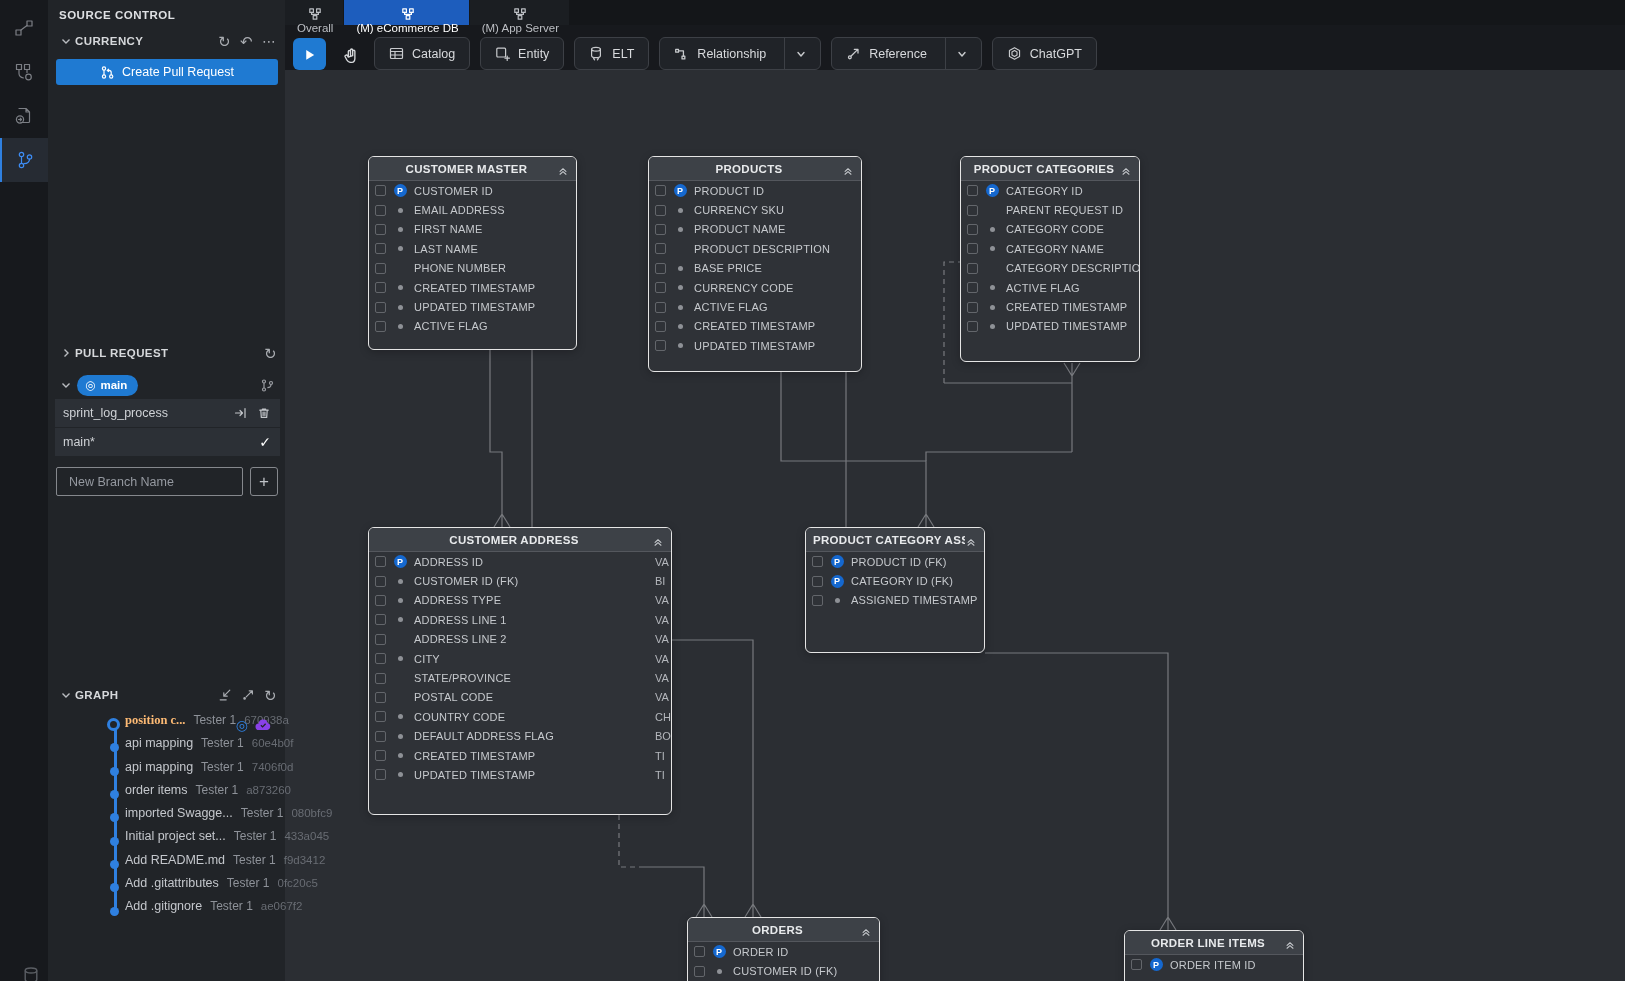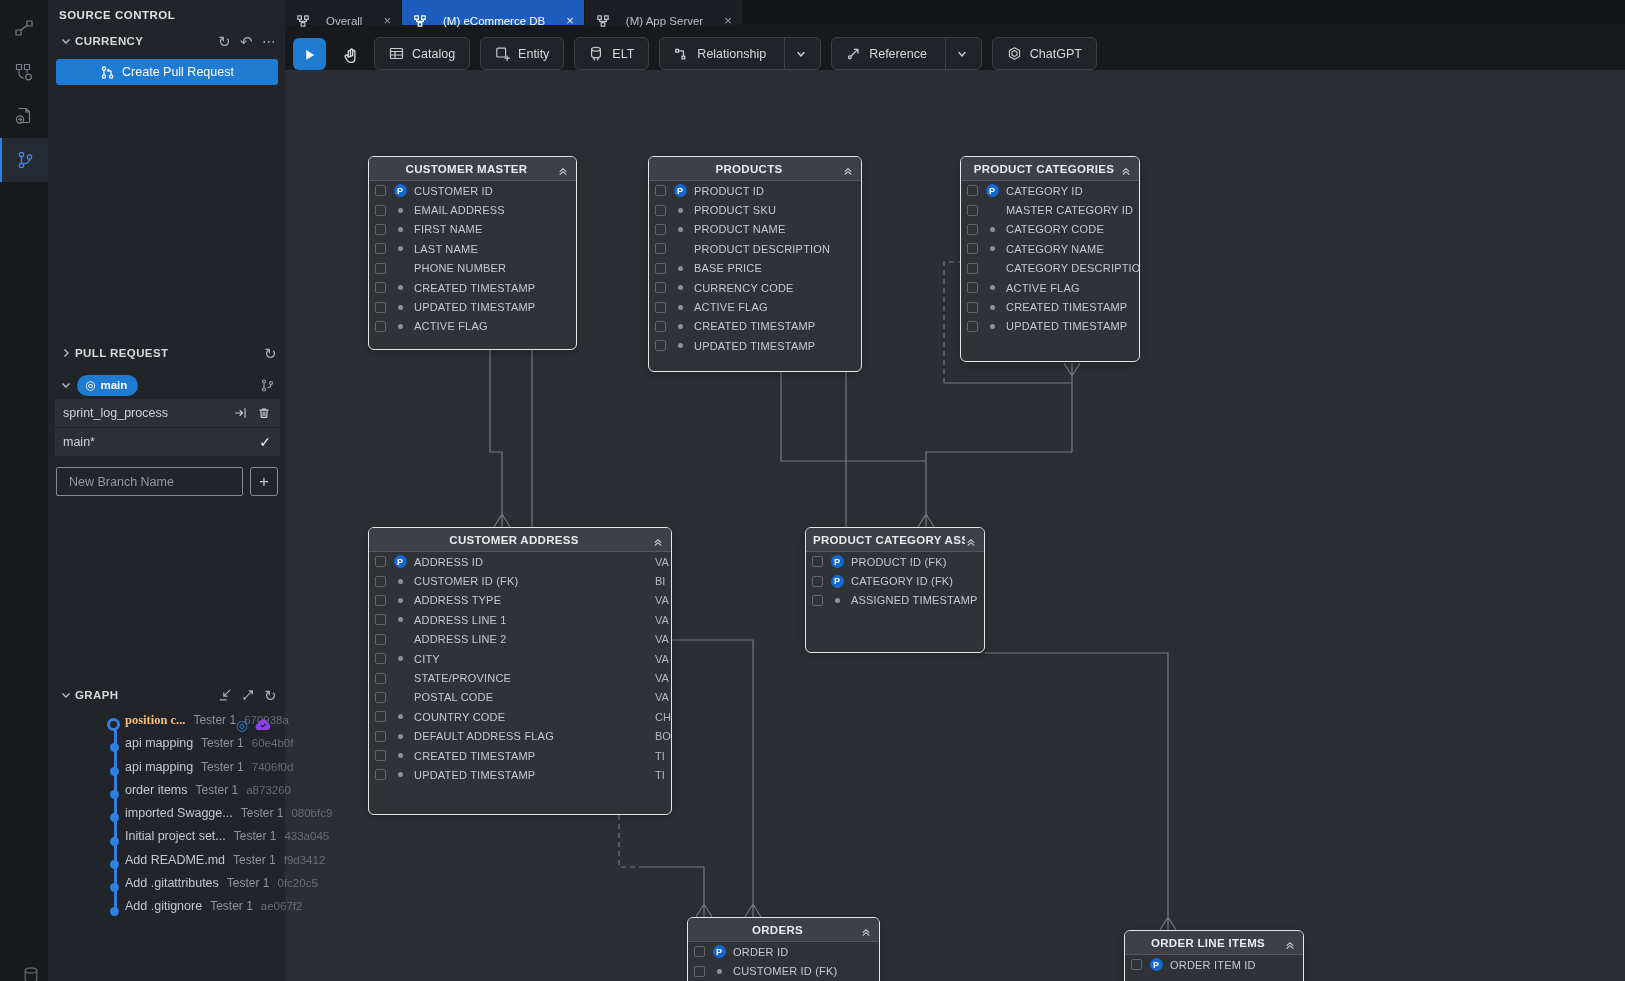--- a/index.html
+++ b/index.html
@@ -56,22 +56,22 @@
   .commit .msg { color:#c4c7cc; font-size:12.5px; white-space:nowrap; }
   .commit.head .msg { color:#fdba74; font-weight:bold;font-family:Liberation Serif, serif; }
   .commit .auth { color:#8e9299; font-size:12px; margin-left:8px; white-space:nowrap; }
   .commit .hash { color:#686c73; font-size:11.5px; margin-left:8px; }
   .commit .badges { position:absolute; right:13px; top:50%; transform:translateY(-50%);
     display:flex; align-items:center; gap:7px; }
   .commit .badges .tgt2 { color:#2f80e0; font-size:14px; }
 
   
   #tabbar { display:flex; height:25px; background:#141619; align-items:stretch; }
-  .tab { display:flex; align-items:center; gap:17px; padding:16px 10px 0 12px; background:#1b1e22;
-    color:#bcbfc4; font-size:11.5px; margin-right:1px; cursor:pointer; }
+  .tab { display:flex; align-items:center; gap:2px; padding:8px 10px 0 12px; background:#1b1e22;
+    color:#bcbfc4; font-size:11.5px; margin-right:1px; cursor:pointer;flex-direction:column; }
   .tab svg { width:12px; height:12px; flex:0 0 auto; }
   .tab .x { font-size:13px; color:#9a9da2; margin-left:4px; cursor:pointer; }
   .tab.active { background:#1d5dbd; color:#fff; }
   .tab.active .x { color:#e8eefb; }
 
   
   #toolbar { display:flex; align-items:flex-end; height:45px; padding-left:8px; gap:10px; }
   .tool-play { width:33px; height:32px; background:#1f7ad2; border-radius:6px; display:flex;
     align-items:center; justify-content:center; cursor:pointer; }
   .tool-hand { width:28px; height:32px; display:flex; align-items:center; justify-content:center;
@@ -193,21 +193,21 @@
         <span class="dt-key">
           <span class="pk">P</span>
         </span>
         <span class="dt-label">PRODUCT ID</span>
       </div>
       <div class="dt-row">
         <span class="dt-cb"></span>
         <span class="dt-key">
           <span class="req"></span>
         </span>
-        <span class="dt-label">PRODUCT SKU</span>
+        <span class="dt-label">CURRENCY SKU</span>
       </div>
       <div class="dt-row">
         <span class="dt-cb"></span>
         <span class="dt-key">
           <span class="req"></span>
         </span>
         <span class="dt-label">PRODUCT NAME</span>
       </div>
       <div class="dt-row">
         <span class="dt-cb"></span>
@@ -260,21 +260,21 @@
       <div class="dt-row">
         <span class="dt-cb"></span>
         <span class="dt-key">
           <span class="pk">P</span>
         </span>
         <span class="dt-label">CATEGORY ID</span>
       </div>
       <div class="dt-row">
         <span class="dt-cb"></span>
         <span class="dt-key"></span>
-        <span class="dt-label">MASTER CATEGORY ID</span>
+        <span class="dt-label">PARENT REQUEST ID</span>
       </div>
       <div class="dt-row">
         <span class="dt-cb"></span>
         <span class="dt-key">
           <span class="req"></span>
         </span>
         <span class="dt-label">CATEGORY CODE</span>
       </div>
       <div class="dt-row">
         <span class="dt-cb"></span>

